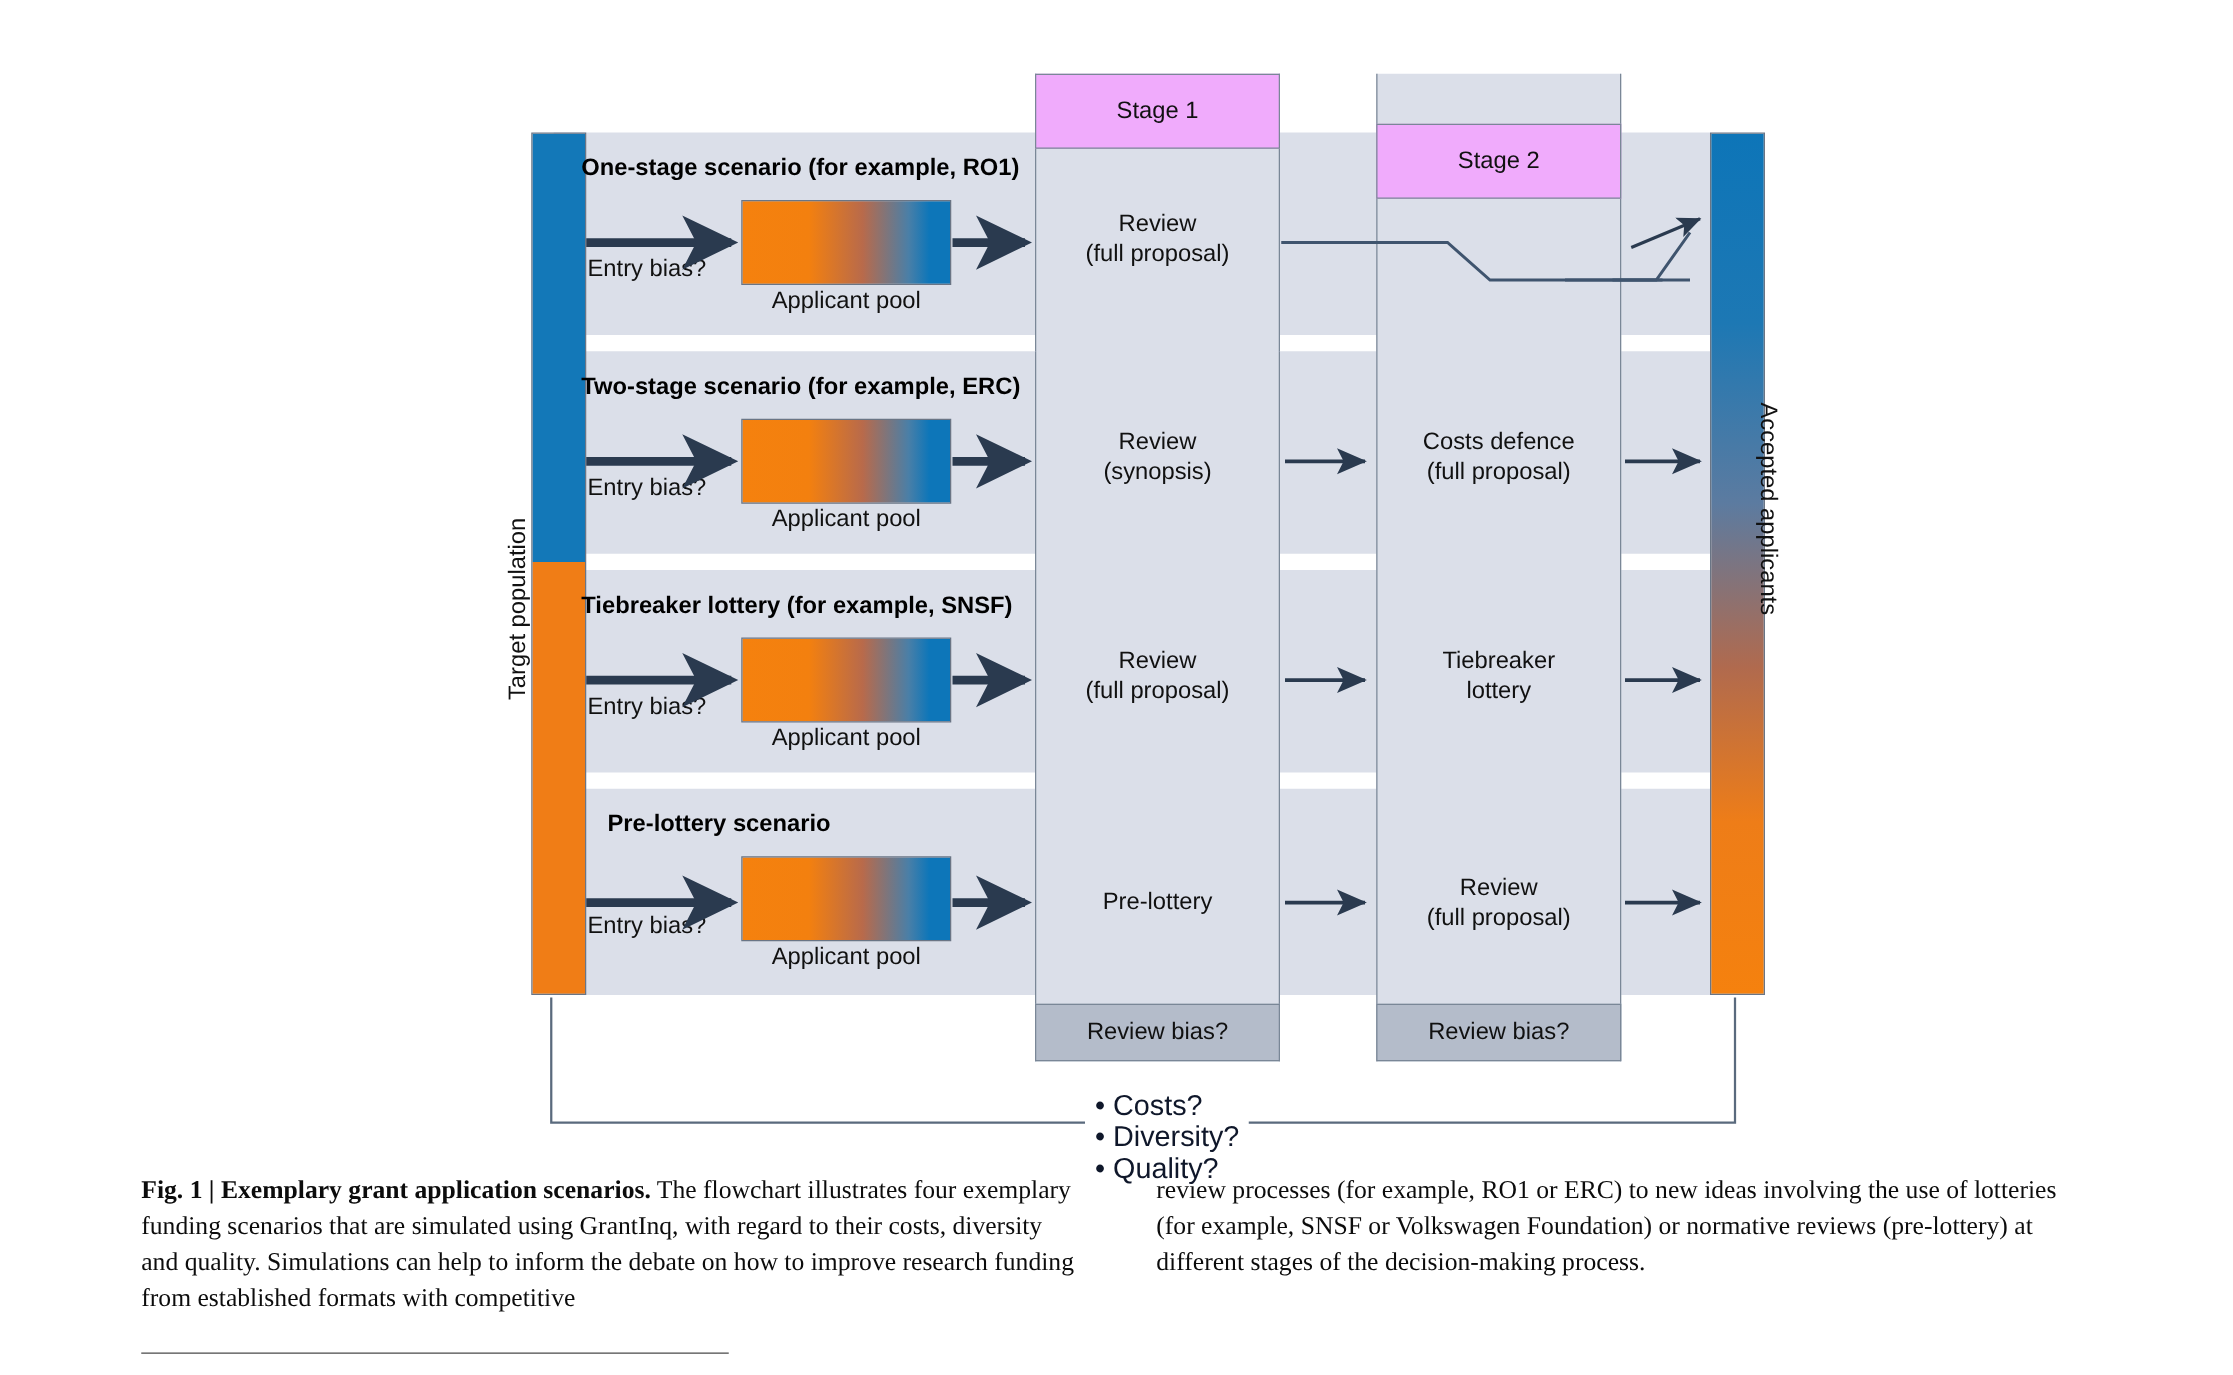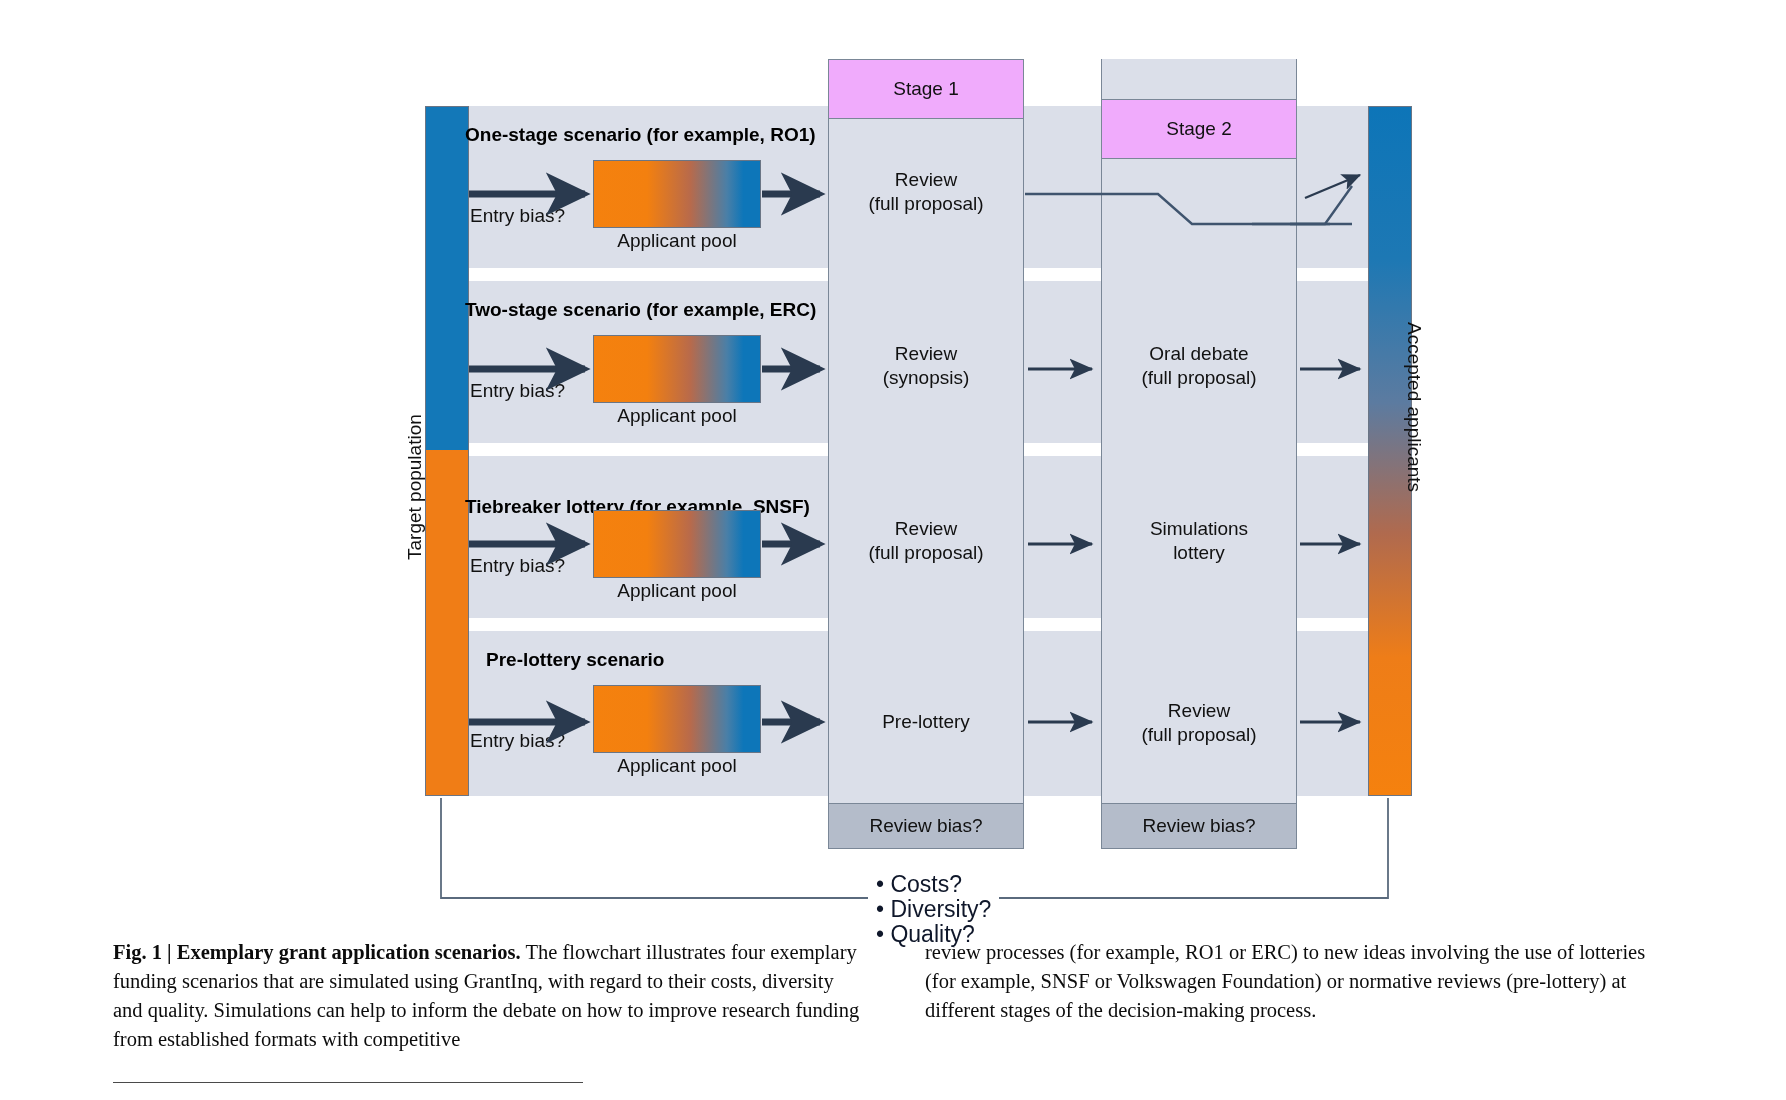--- a/index.html
+++ b/index.html
@@ -250,34 +250,34 @@
 
   <div class="row-title" style="left:465px; top:299px;">Two-stage scenario (for example, ERC)</div>
   <div class="pool-box" style="left:593px; top:335px;"></div>
   <div class="pool-label" style="left:562px; top:405px;">Applicant pool</div>
   <div class="entry-label" style="left:470px; top:380px;">Entry bias?</div>
   <div class="stage-cell" style="left:828px; top:342px;">
     <div>Review</div>
     <div>(synopsis)</div>
   </div>
   <div class="stage-cell" style="left:1101px; top:342px;">
-    <div>Oral debate</div>
+    <div>Costs defence</div>
     <div>(full proposal)</div>
   </div>
 
-  <div class="row-title" style="left:465px; top:474px;margin-top:22px;">Tiebreaker lottery (for example, SNSF)</div>
+  <div class="row-title" style="left:465px; top:474px;">Tiebreaker lottery (for example, SNSF)</div>
   <div class="pool-box" style="left:593px; top:510px;"></div>
   <div class="pool-label" style="left:562px; top:580px;">Applicant pool</div>
   <div class="entry-label" style="left:470px; top:555px;">Entry bias?</div>
   <div class="stage-cell" style="left:828px; top:517px;">
     <div>Review</div>
     <div>(full proposal)</div>
   </div>
   <div class="stage-cell" style="left:1101px; top:517px;">
-    <div>Simulations</div>
+    <div>Tiebreaker</div>
     <div>lottery</div>
   </div>
 
   <div class="row-title" style="left:486px; top:649px;">Pre-lottery scenario</div>
   <div class="pool-box" style="left:593px; top:685px;"></div>
   <div class="pool-label" style="left:562px; top:755px;">Applicant pool</div>
   <div class="entry-label" style="left:470px; top:730px;">Entry bias?</div>
   <div class="stage-cell" style="left:828px; top:710px;">
     <div>Pre-lottery</div>
     <div></div>

